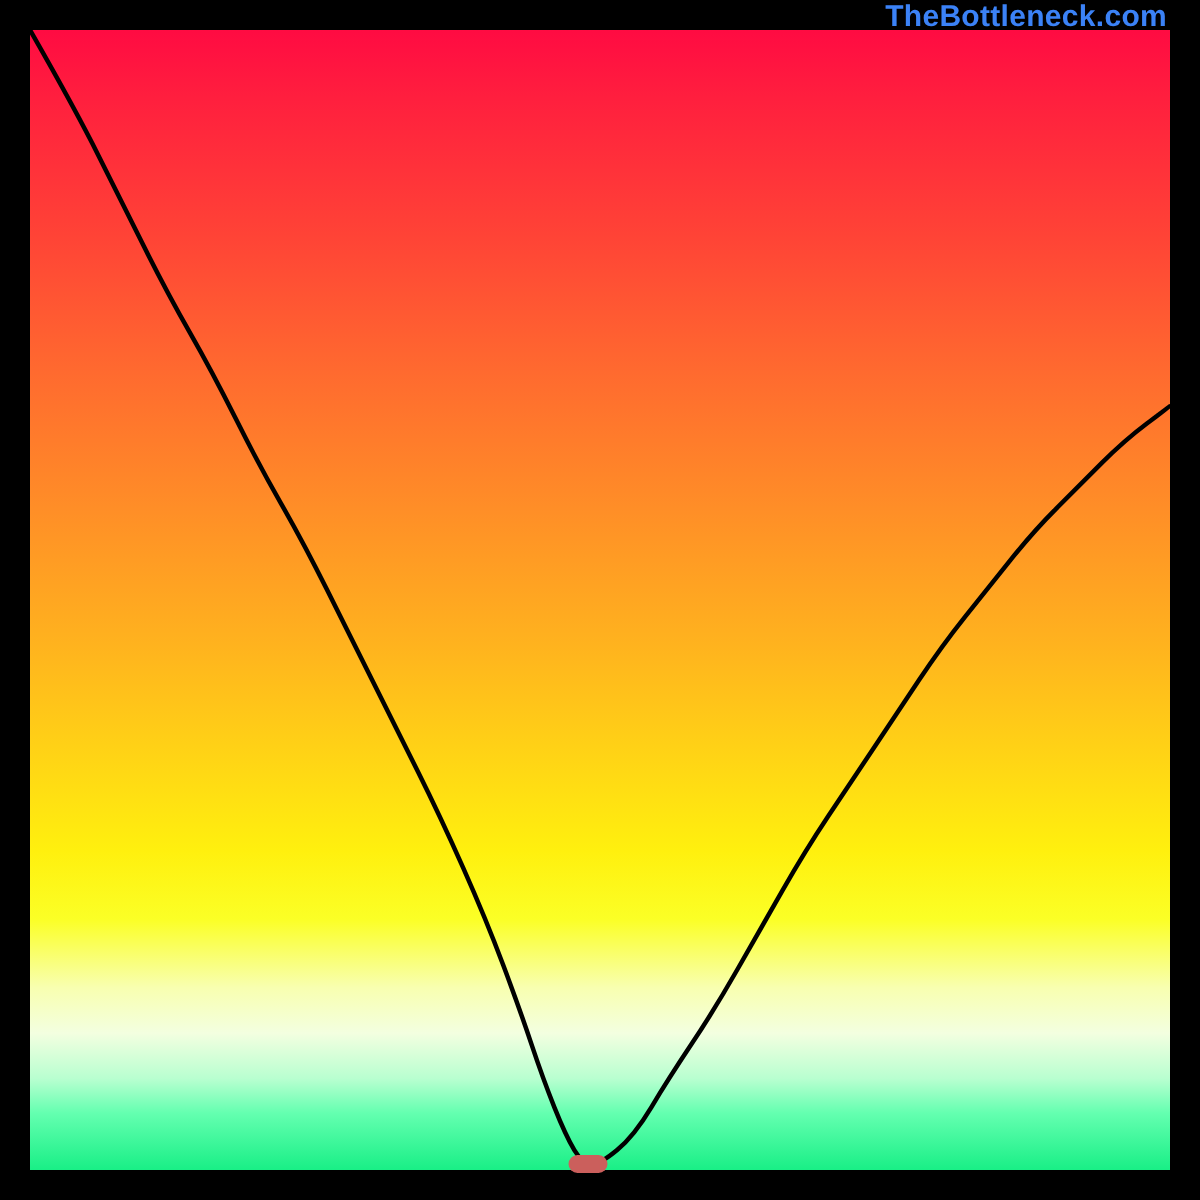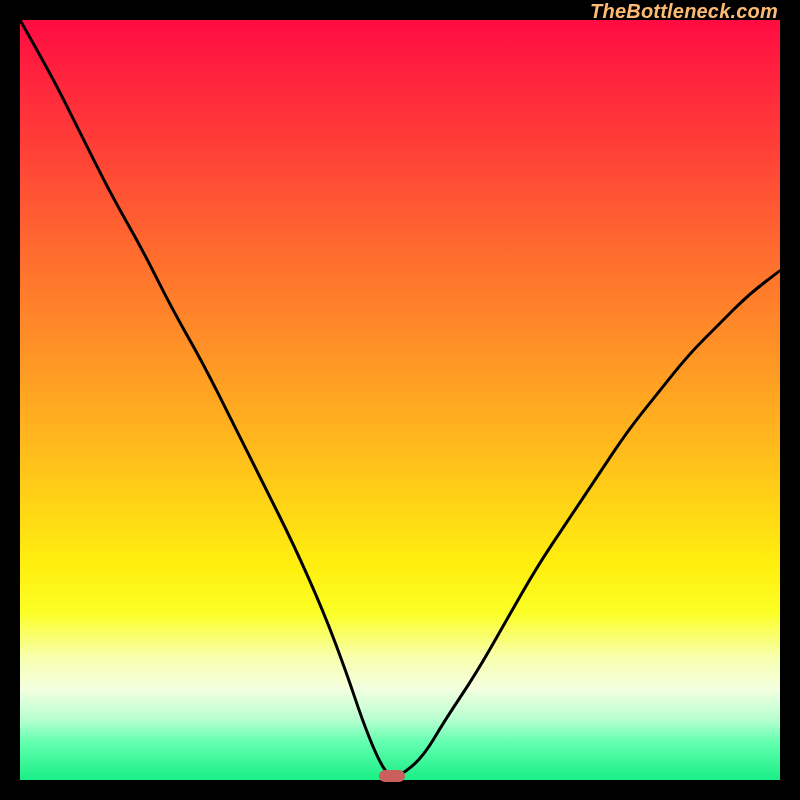--- a/index.html
+++ b/index.html
@@ -41,26 +41,25 @@
       #f3ffe0 88%,
       #b8ffd0 92%,
       #64ffb0 95%,
       #19ef86 100%
     );
   }
   .watermark {
     position: absolute;
     top: 0px;
     right: 22px;
-    color: #fdba74;
+    color: #3b82f6;
     font-size: 20px;
     font-weight: 600;
     letter-spacing: 0.2px;
     user-select: none;
-    font-style: italic;
   }
   svg.curve {
     position: absolute;
     left: 0;
     top: 0;
     width: 760px;
     height: 760px;
   }
   .marker {
     position: absolute;

